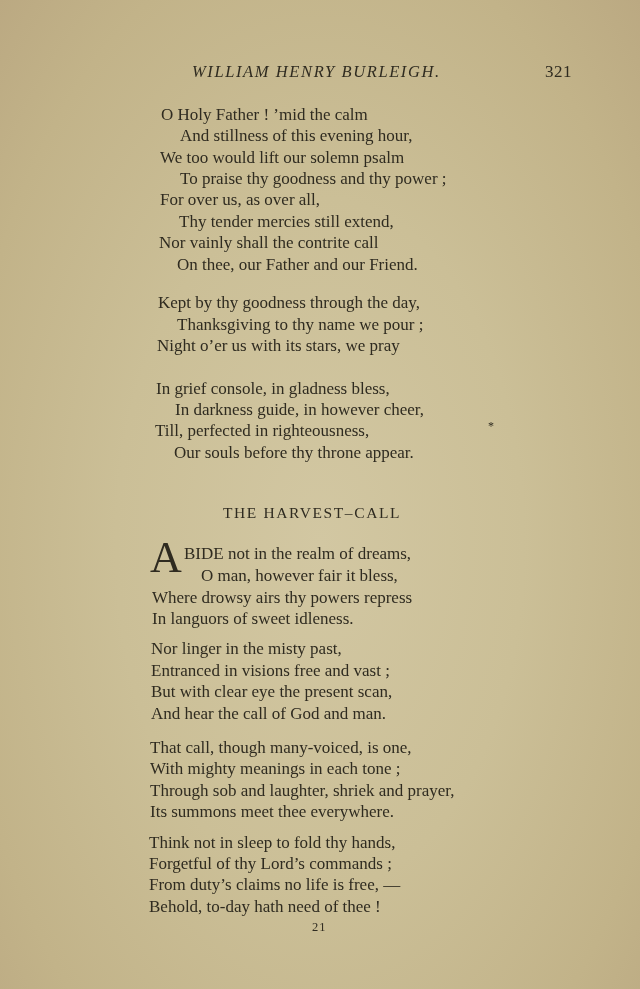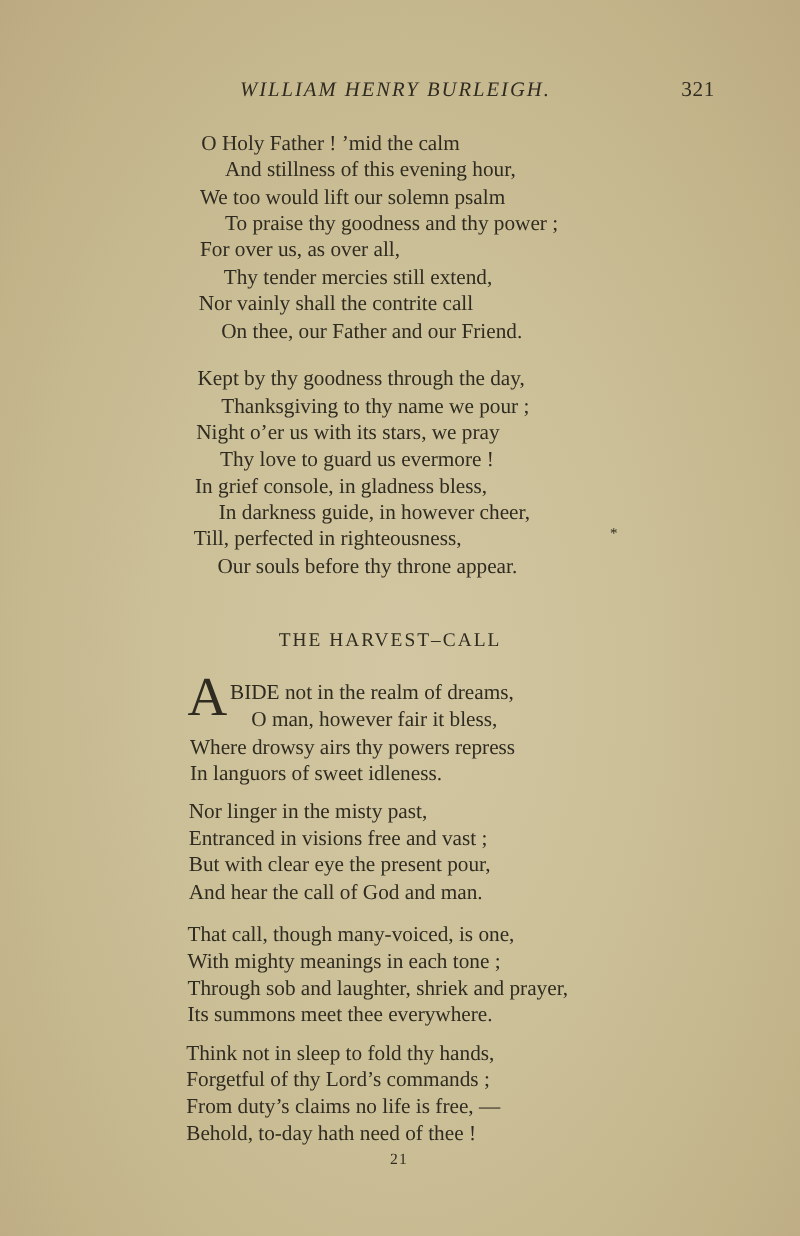--- a/index.html
+++ b/index.html
@@ -51,38 +51,37 @@
   <div class="line" style="top:147px;left:160px">We too would lift our solemn psalm</div>
   <div class="line" style="top:168px;left:180px">To praise thy goodness and thy power ;</div>
   <div class="line" style="top:189px;left:160px">For over us, as over all,</div>
   <div class="line" style="top:211px;left:179px">Thy tender mercies still extend,</div>
   <div class="line" style="top:232px;left:159px">Nor vainly shall the contrite call</div>
   <div class="line" style="top:254px;left:177px">On thee, our Father and our Friend.</div>
 
   <div class="line" style="top:292px;left:158px">Kept by thy goodness through the day,</div>
   <div class="line" style="top:314px;left:177px">Thanksgiving to thy name we pour ;</div>
   <div class="line" style="top:335px;left:157px">Night o’er us with its stars, we pray</div>
-  <div class="line" style="top:357px;left:176px">Thy love to guard us evermore !</div>
   <div class="line" style="top:378px;left:156px">In grief console, in gladness bless,</div>
   <div class="line" style="top:399px;left:175px">In darkness guide, in however cheer,</div>
   <div class="line" style="top:420px;left:155px">Till, perfected in righteousness,</div>
   <div class="line" style="top:442px;left:174px">Our souls before thy throne appear.</div>
   <div class="mark">*</div>
 
   <div class="title">THE HARVEST–CALL</div>
 
   <div class="dropcap">A</div>
   <div class="line" style="top:543px;left:184px">BIDE not in the realm of dreams,</div>
   <div class="line" style="top:565px;left:201px">O man, however fair it bless,</div>
   <div class="line" style="top:587px;left:152px">Where drowsy airs thy powers repress</div>
   <div class="line" style="top:608px;left:152px">In languors of sweet idleness.</div>
 
   <div class="line" style="top:638px;left:151px">Nor linger in the misty past,</div>
   <div class="line" style="top:660px;left:151px">Entranced in visions free and vast ;</div>
-  <div class="line" style="top:681px;left:151px">But with clear eye the present pour,</div>
+  <div class="line" style="top:681px;left:151px">But with clear eye the present scan,</div>
   <div class="line" style="top:703px;left:151px">And hear the call of God and man.</div>
 
   <div class="line" style="top:737px;left:150px">That call, though many-voiced, is one,</div>
   <div class="line" style="top:758px;left:150px">With mighty meanings in each tone ;</div>
   <div class="line" style="top:780px;left:150px">Through sob and laughter, shriek and prayer,</div>
   <div class="line" style="top:801px;left:150px">Its summons meet thee everywhere.</div>
 
   <div class="line" style="top:832px;left:149px">Think not in sleep to fold thy hands,</div>
   <div class="line" style="top:853px;left:149px">Forgetful of thy Lord’s commands ;</div>
   <div class="line" style="top:874px;left:149px">From duty’s claims no life is free, —</div>

